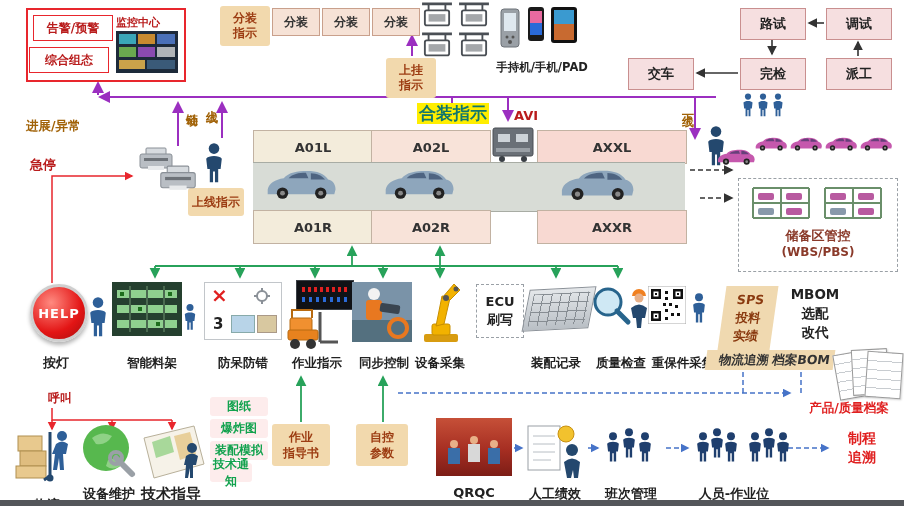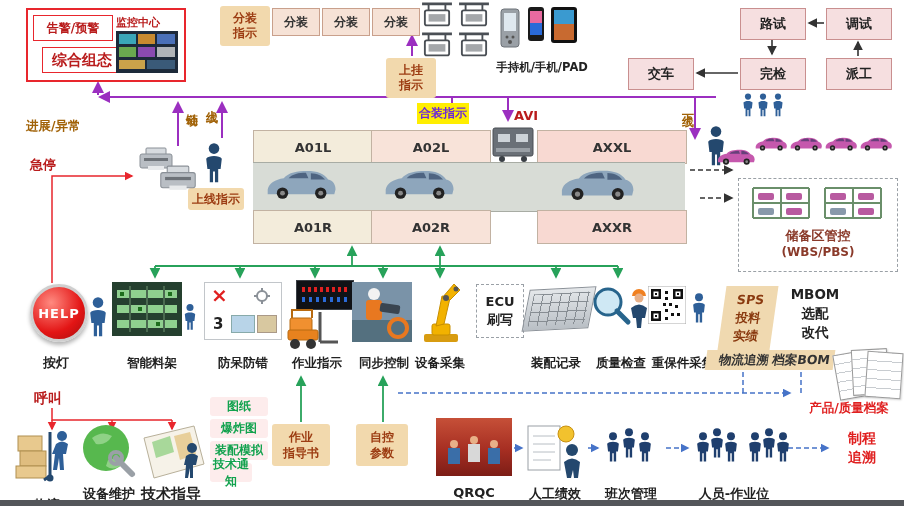--- a/index.html
+++ b/index.html
@@ -135,21 +135,21 @@
       <path d="M801,372 L801,393"></path>
       <path d="M514,448 L522,448" marker-end="url(#aB)"></path>
       <path d="M588,448 L598,448" marker-end="url(#aB)"></path>
       <path d="M666,448 L688,448" marker-end="url(#aB)"></path>
       <path d="M780,448 L828,448" marker-end="url(#aB)"></path>
     </g>
   </svg>
 
   <div class="abs" style="left:26px;top:8px;width:156px;height:70px;border:2px solid #e8262d;background:#fff">
     <div class="abs ctr b red" style="left:5px;top:5px;width:78px;height:24px;border:1.5px solid #e8262d;font-size:12px">告警/预警</div>
-    <div class="abs ctr b red" style="left:14px;top:37px;width:78px;height:24px;border:1.5px solid #e8262d;font-size:15px">综合组态</div>
+    <div class="abs ctr b red" style="left:1px;top:37px;width:78px;height:24px;border:1.5px solid #e8262d;font-size:12px">综合组态</div>
     <div class="abs b red" style="left:88px;top:5px;font-size:11px">监控中心</div>
     <svg class="abs" style="left:88px;top:21px" width="62" height="42" viewBox="0 0 62 42">
       <rect width="62" height="42" fill="#1d2a3a"></rect>
       <rect x="3" y="3" width="17" height="10" fill="#3aa6b8"></rect>
         <rect x="22" y="3" width="17" height="10" fill="#c88a30"></rect>
         <rect x="41" y="3" width="18" height="10" fill="#4a70b8"></rect>
       <rect x="3" y="16" width="17" height="10" fill="#6aa84f"></rect>
         <rect x="22" y="16" width="17" height="10" fill="#8a4ab0"></rect>
         <rect x="41" y="16" width="18" height="10" fill="#b0b4b8"></rect>
       <rect x="3" y="29" width="26" height="9" fill="#caa24a"></rect>
@@ -194,21 +194,21 @@
     <rect x="1" y="1" width="26" height="36" rx="3" fill="#111"></rect>
     <rect x="4" y="4" width="20" height="30" fill="#c86a30"></rect>
     <rect x="4" y="4" width="20" height="14" fill="#3a9ad0"></rect>
   </svg>
   <div class="abs slabel" style="left:492px;top:60px;width:100px;font-size:11.5px">手持机/手机/PAD</div>
 
   <div class="abs col tan b" style="left:386px;top:58px;width:50px;height:40px;font-size:12px;line-height:15px">
     <span>上挂</span>
     <span>指示</span>
   </div>
-  <div class="abs ctr b" style="left:417px;top:103px;width:52px;height:21px;background:#ffee00;color:#6d28d9;font-size:12px">合装指示</div>
+  <div class="abs ctr b" style="left:417px;top:103px;width:72px;height:21px;background:#ffee00;color:#0f766e;font-size:17px">合装指示</div>
 
   <div class="abs ctr flowbox" style="left:740px;top:8px;width:64px;height:30px">路试</div>
   <div class="abs ctr flowbox" style="left:826px;top:8px;width:64px;height:30px">调试</div>
   <div class="abs ctr flowbox" style="left:628px;top:58px;width:64px;height:30px">交车</div>
   <div class="abs ctr flowbox" style="left:740px;top:58px;width:64px;height:30px">完检</div>
   <div class="abs ctr flowbox" style="left:826px;top:58px;width:64px;height:30px">派工</div>
 
   <svg class="abs" style="left:741px;top:92px;color:#2e5f98" width="14" height="26" viewBox="0 0 20 34">
       <use href="#person"></use>
     </svg>
@@ -231,21 +231,21 @@
   <svg class="abs" style="left:859px;top:136px;color:#c558ad" width="34" height="16" viewBox="0 0 60 26">
       <use href="#car"></use>
     </svg>
 
   <div class="abs b pur" style="left:26px;top:118px;font-size:12.5px">进展/异常</div>
   <div class="abs b pur vtext" style="left:183px;top:104px;font-size:12px">链动</div>
   <div class="abs b pur vtext" style="left:203px;top:100px;font-size:12px">上线</div>
   <div class="abs b pur vtext" style="left:679px;top:104px;font-size:12px">下线</div>
   <div class="abs b red" style="left:30px;top:156px;font-size:13px">急停</div>
   <div class="abs b red" style="left:514px;top:108px;font-size:13px">AVI</div>
-  <div class="abs ctr tan b" style="left:188px;top:188px;width:56px;height:22px;font-size:12px">上线指示</div>
+  <div class="abs ctr tan b" style="left:188px;top:188px;width:56px;height:28px;font-size:12px">上线指示</div>
 
   <svg class="abs" style="left:138px;top:146px" width="36" height="26" viewBox="0 0 36 26">
       <use href="#printer"></use>
     </svg>
   <svg class="abs" style="left:158px;top:164px" width="40" height="28" viewBox="0 0 36 26">
       <use href="#printer"></use>
     </svg>
   <svg class="abs" style="left:202px;top:138px;color:#24486e" width="24" height="50" viewBox="0 0 20 34">
       <use href="#person"></use>
     </svg>
@@ -295,21 +295,21 @@
     <div class="abs slabel" style="left:4px;top:66px;width:150px;font-size:12px;color:#8a3a2a">(WBS/PBS)</div>
   </div>
 
   <div class="abs ctr helpbtn" style="left:30px;top:284px;width:52px;height:52px;font-size:13px">
     <span>HELP</span>
   </div>
   <svg class="abs" style="left:86px;top:294px;color:#2e5f98" width="24" height="46" viewBox="0 0 20 34">
       <use href="#person"></use>
     </svg>
   <div class="abs slabel" style="left:30px;top:354px;width:52px;font-size:13px">按灯</div>
-  <div class="abs b red" style="left:34px;top:390px;font-size:14px">呼叫</div>
+  <div class="abs b red" style="left:48px;top:390px;font-size:12px">呼叫</div>
 
   <svg class="abs" style="left:112px;top:282px" width="70" height="54" viewBox="0 0 70 54">
     <rect width="70" height="54" fill="#25402f"></rect>
     <g fill="#8fd08f">
         <rect x="5" y="8" width="60" height="8"></rect>
         <rect x="5" y="23" width="60" height="8"></rect>
         <rect x="5" y="38" width="60" height="8"></rect>
       </g>
     <g stroke="#4a6a50" stroke-width="2">
         <path d="M18,4 V50 M35,4 V50 M52,4 V50"></path>

